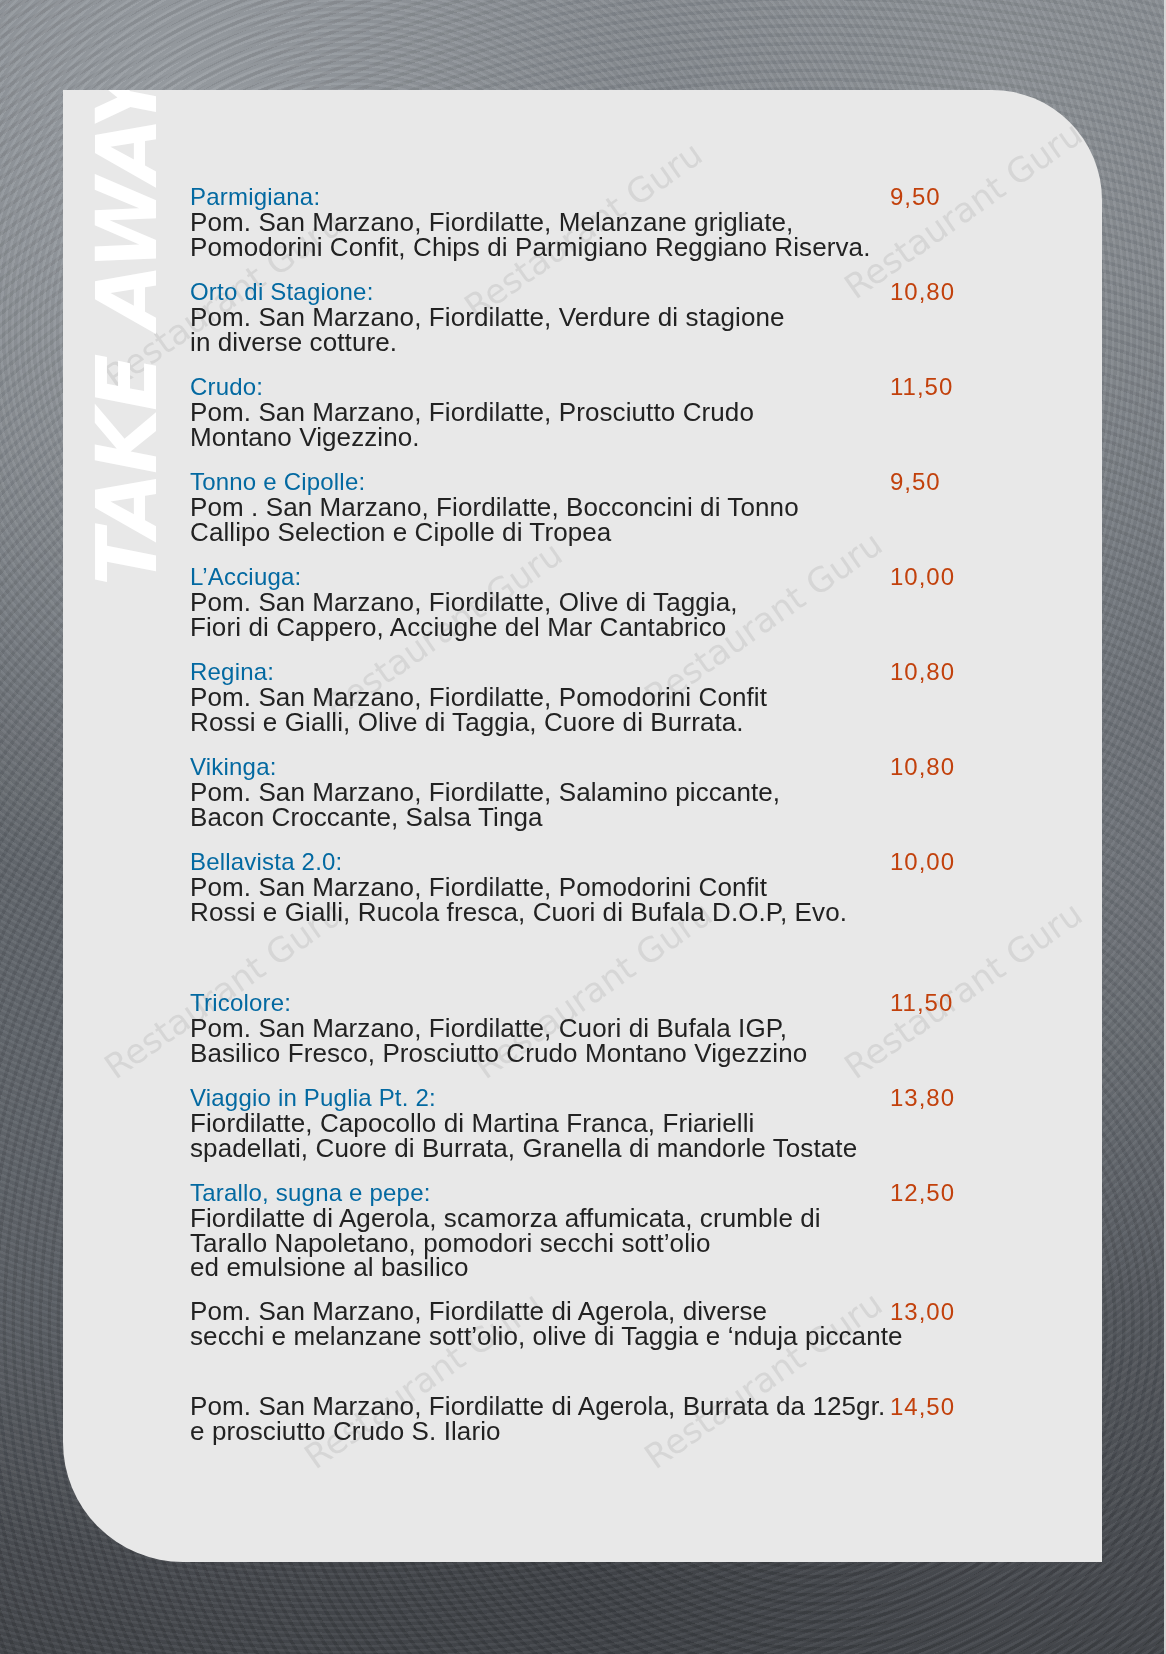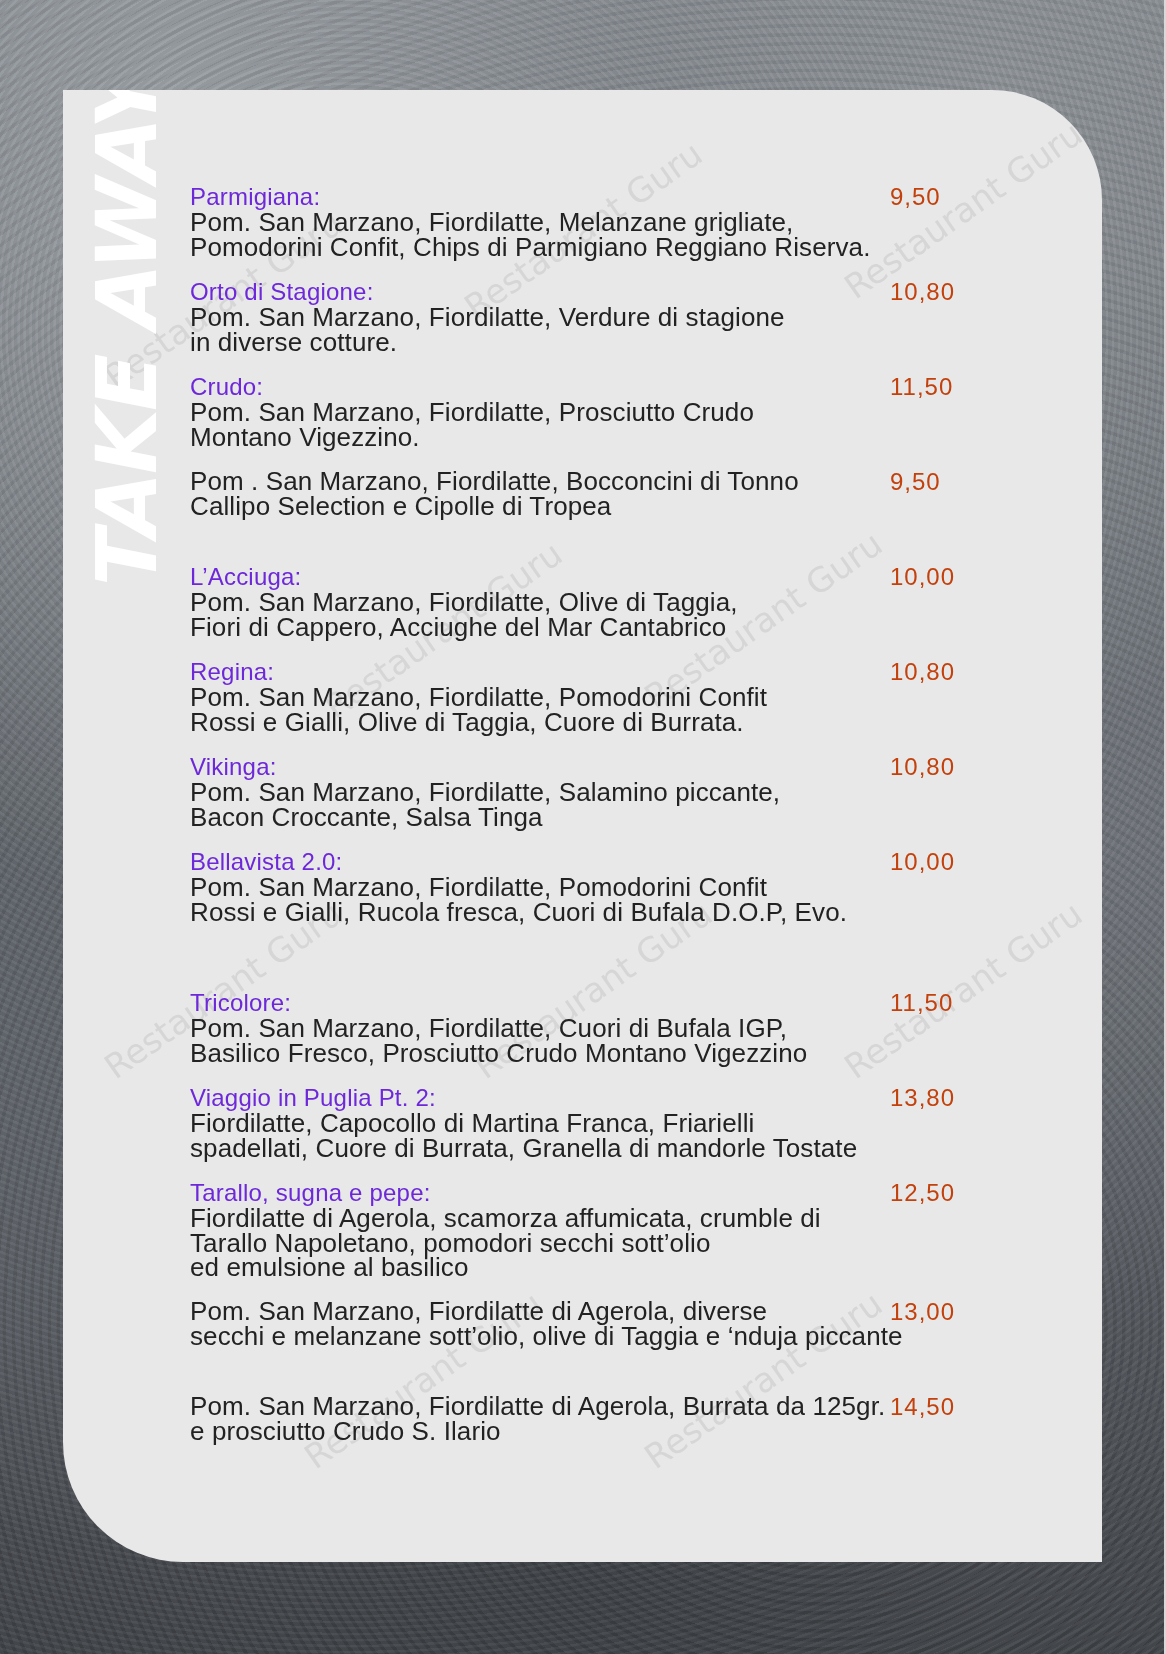--- a/index.html
+++ b/index.html
@@ -84,21 +84,21 @@
     left: 127px;
     top: 94px;
     width: 830px;
   }
   .menu-item {
     position: relative;
     margin: 0;
   }
   .item-name {
     font-size: 24px;
-    color: #6d28d9;
+    color: #0369a1;
     line-height: 26px;
     letter-spacing: 0.2px;
   }
   .item-desc {
     font-size: 26px;
     color: #222;
     line-height: 24.5px;
     white-space: pre-line;
     letter-spacing: 0.1px;
   }
@@ -150,20 +150,21 @@
 in diverse cotture.</div>
       <div class="item-price">10,80</div>
     </div>
     <div class="menu-item" style="height:95px;">
       <div class="item-name">Crudo:</div>
       <div class="item-desc">Pom. San Marzano, Fiordilatte, Prosciutto Crudo
 Montano Vigezzino.</div>
       <div class="item-price">11,50</div>
     </div>
     <div class="menu-item" style="height:95px;">
+      <div class="item-name">Tonno e Cipolle:</div>
       <div class="item-desc">Pom . San Marzano, Fiordilatte, Bocconcini di Tonno
 Callipo Selection e Cipolle di Tropea</div>
       <div class="item-price">9,50</div>
     </div>
     <div class="menu-item" style="height:95px;">
       <div class="item-name">L’Acciuga:</div>
       <div class="item-desc">Pom. San Marzano, Fiordilatte, Olive di Taggia,
 Fiori di Cappero, Acciughe del Mar Cantabrico</div>
       <div class="item-price">10,00</div>
     </div>

